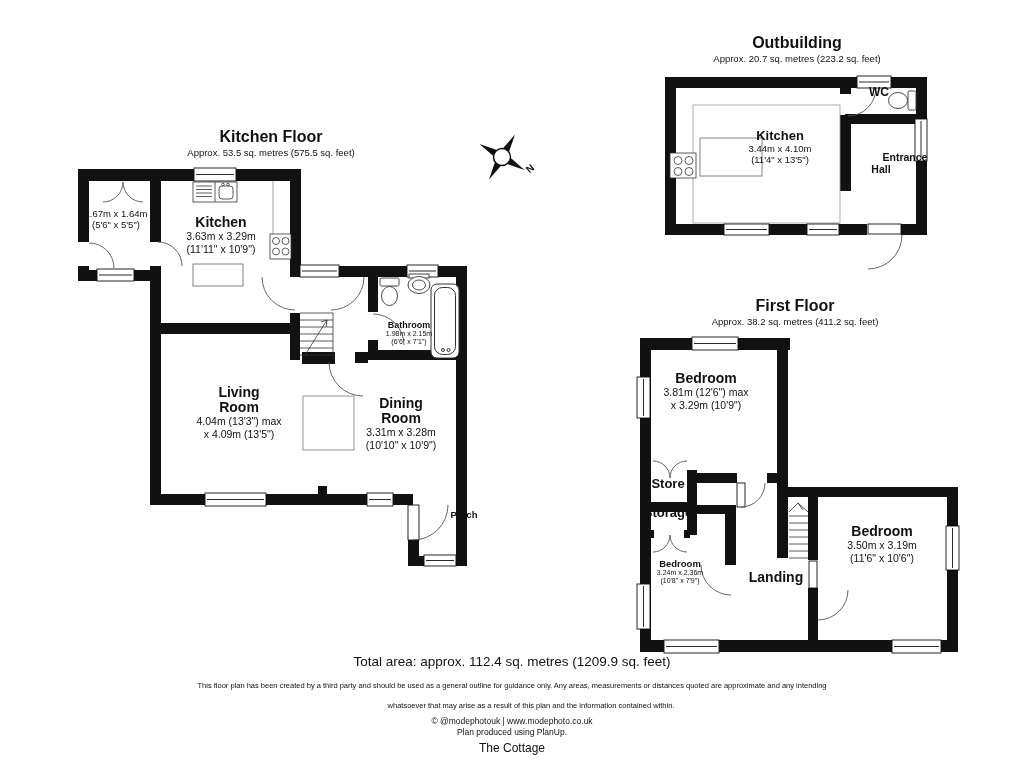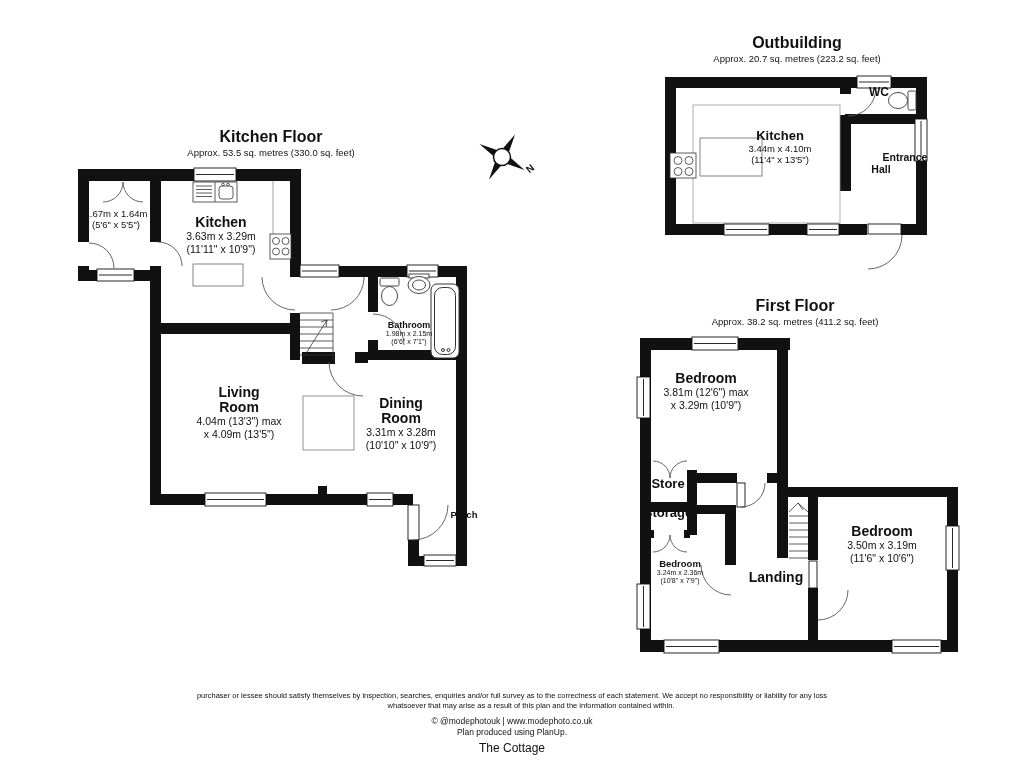--- a/index.html
+++ b/index.html
@@ -268,21 +268,21 @@
     </g>
   </g>
 
   <g>
     <path fill="#111" d="M 515 134.5 L 507.8 155.4 L 524.5 170 L 503.6 162.8 L 489 179.5 L 496.2 158.6 L 479.5 144 L 500.4 151.2 Z"></path>
     <circle cx="502" cy="157" r="8.5" fill="#fff" stroke="#111" stroke-width="1.5"></circle>
   </g>
 </svg>
 
 <div class="lbl big" style="left:271px;top:128px;">Kitchen Floor</div>
-<div class="lbl sub" style="left:271px;top:147px;">Approx. 53.5 sq. metres (330.0 sq. feet)</div>
+<div class="lbl sub" style="left:271px;top:147px;">Approx. 53.5 sq. metres (575.5 sq. feet)</div>
 
 <div class="lbl" style="left:116px;top:208px;">
   <div class="dims-md">1.67m x 1.64m</div>
   <div class="dims-md">(5'6" x 5'5")</div>
 </div>
 
 <div class="lbl" style="left:221px;top:215px;">
   <div class="room">Kitchen</div>
   <div class="dims">3.63m x 3.29m</div>
   <div class="dims">(11'11" x 10'9")</div>
@@ -347,19 +347,20 @@
   <div class="dims-md">(11'4" x 13'5")</div>
 </div>
 
 <div class="lbl" style="left:881px;top:151px;">
   <div style="font-size:10.5px;font-weight:bold;line-height:12px;margin-left:48px;">Entrance</div>
   <div style="font-size:10.5px;font-weight:bold;line-height:12px;">Hall</div>
 </div>
 
 <div class="lbl nlabel" style="left:530px;top:163px;">N</div>
 
-<div class="lbl foot-disc" style="left:512px;top:691px;">purchaser or lessee should satisfy themselves by inspection, searches, enquiries and/or full survey as to the correctness of each statement. We accept no responsibility or liability for any loss</div>
+<div class="lbl foot-total" style="left:512px;top:654px;">Total area: approx. 112.4 sq. metres (1209.9 sq. feet)</div>
+<div class="lbl foot-disc" style="left:512px;top:681px;">This floor plan has been created by a third party and should be used as a general outline for guidance only. Any areas, measurements or distances quoted are approximate and any intending</div>
 <div class="lbl foot-disc" style="left:512px;top:701px;padding-left:38px;">whatsoever that may arise as a result of this plan and the information contained within.</div>
 <div class="lbl foot-credit" style="left:512px;top:716px;">© @modephotouk | www.modephoto.co.uk</div>
 <div class="lbl foot-credit" style="left:512px;top:727px;">Plan produced using PlanUp.</div>
 <div class="lbl foot-name" style="left:512px;top:741px;">The Cottage</div>
 
 </div>
 
 </body></html>

